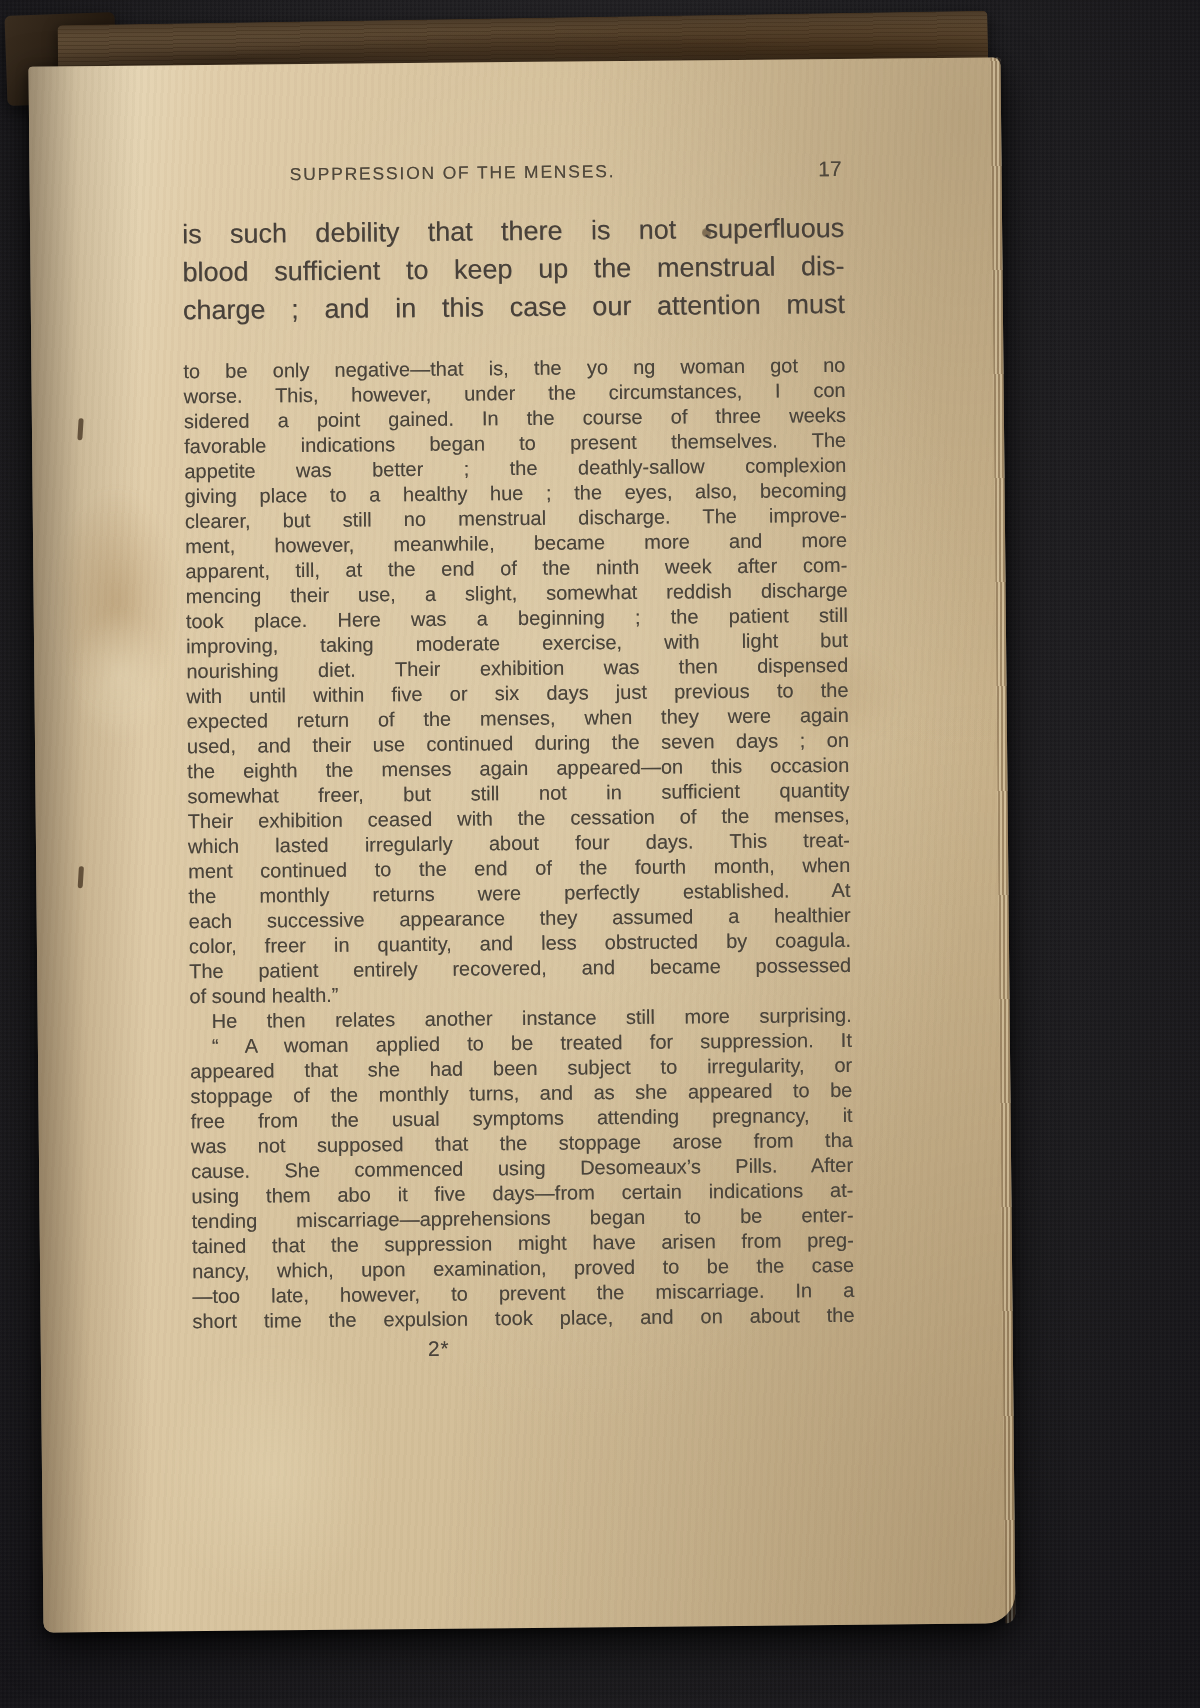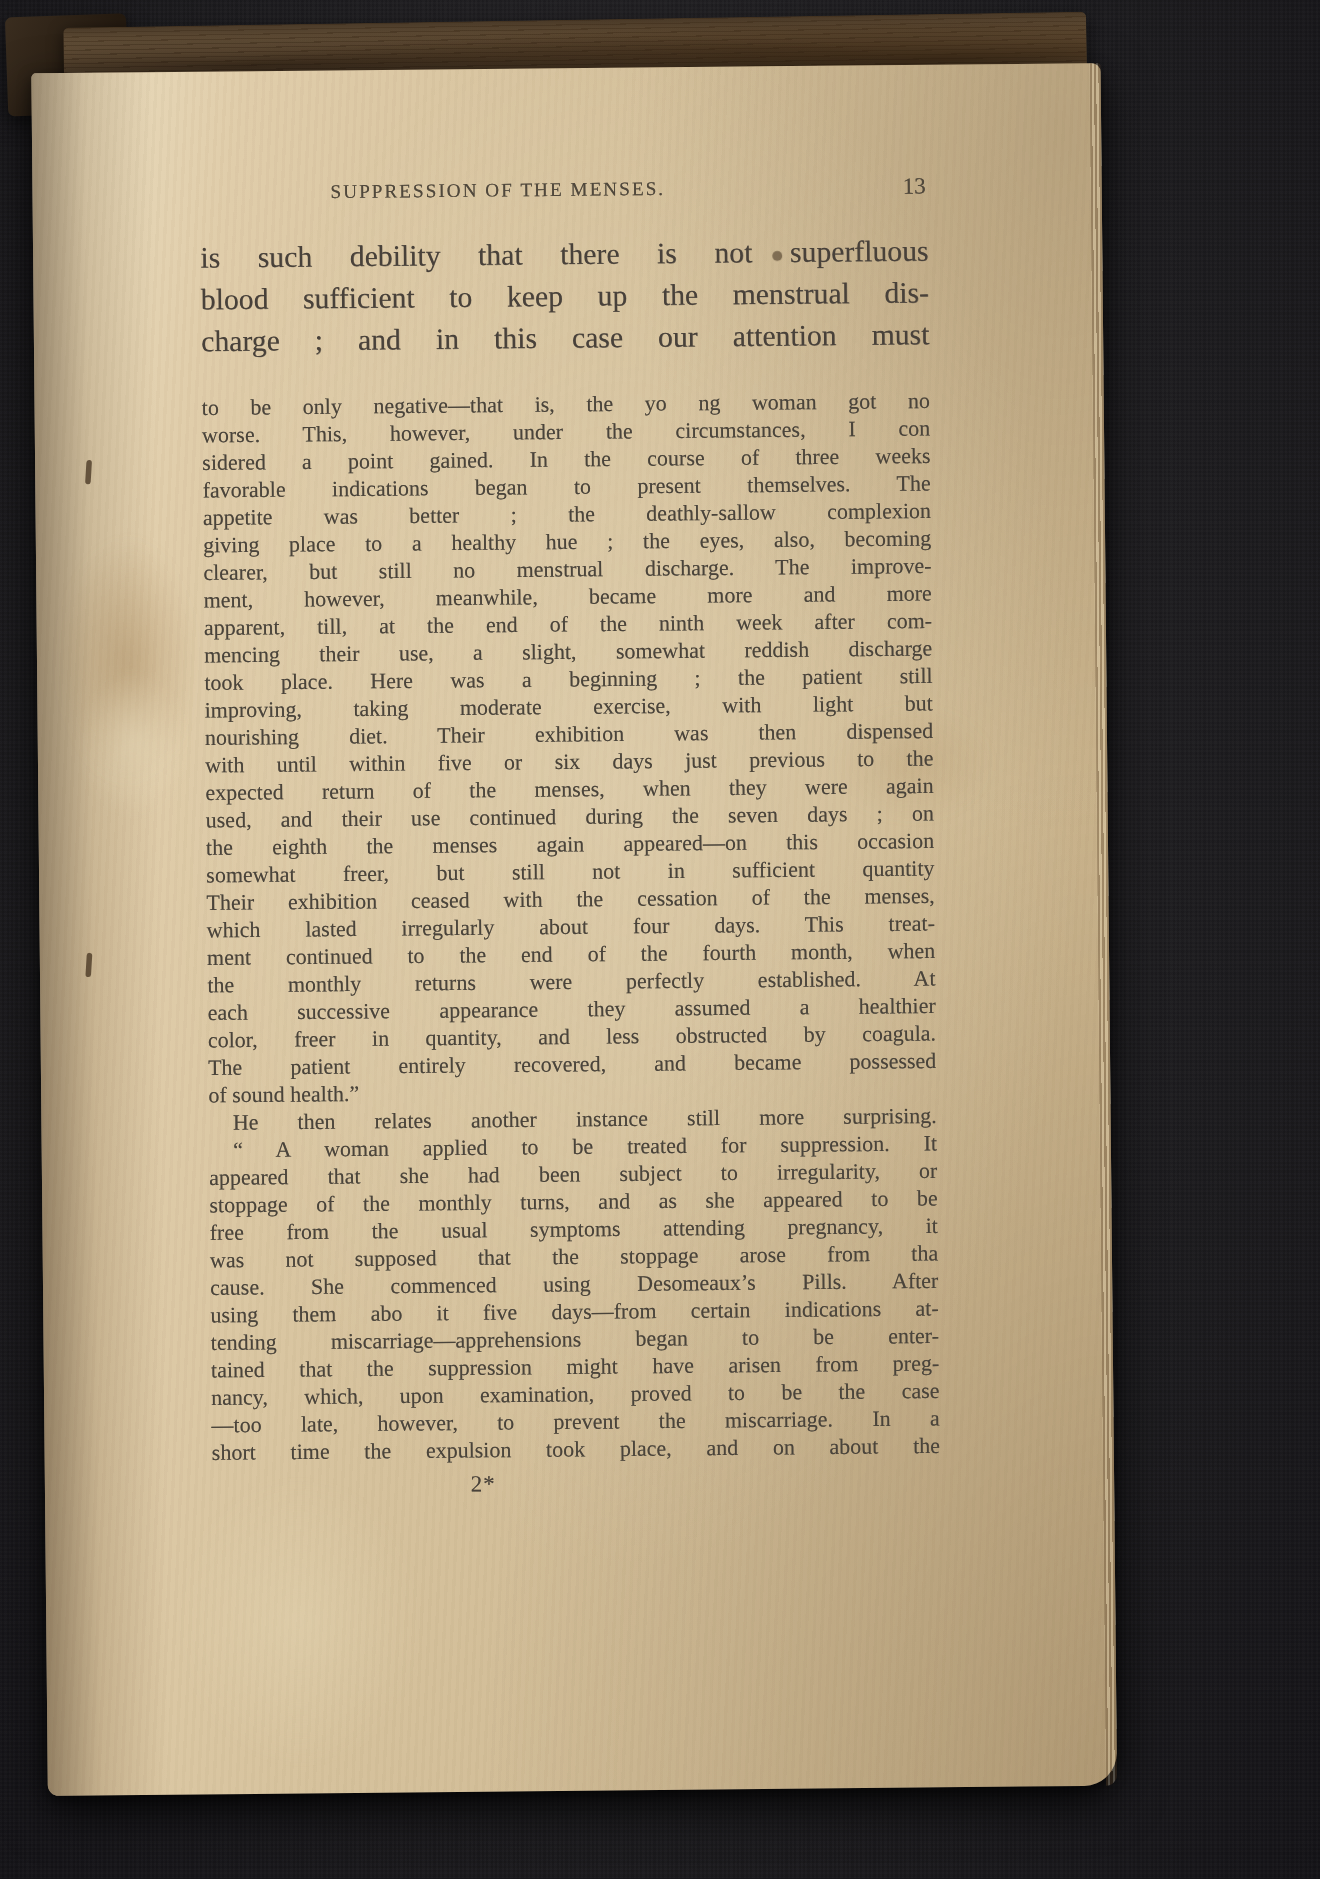--- a/index.html
+++ b/index.html
@@ -1,20 +1,20 @@
 <!DOCTYPE html>
 <html><head>
 <meta charset="utf-8">
 <style>
   html,body { margin:0; padding:0; background:#121114; }
   .scene {
     position:relative; width:1200px; height:1708px; overflow:hidden;
     background:
       radial-gradient(ellipse at 50% 38%, #2b292c 0%, #1d1c1f 55%, #131216 100%);
-    font-family:Liberation Serif, serif;
+    font-family:Liberation Sans, sans-serif;
   }
   .fabric {
     position:absolute; inset:0; pointer-events:none;
     background:
       repeating-linear-gradient(90deg, rgba(255,255,255,0.016) 0 2px, rgba(0,0,0,0.02) 2px 4px),
       repeating-linear-gradient(0deg, rgba(255,255,255,0.012) 0 2px, rgba(0,0,0,0.02) 2px 4px);
   }
   .cover-edge {
     position:absolute; left:6px; top:14px; width:110px; height:90px;
     background:linear-gradient(115deg,#3a2d1f,#241a10 70%);
@@ -113,21 +113,21 @@
     <div class="stain stain-2"></div>
     <div class="stain stain-3"></div>
     <div class="stain stain-4"></div>
     <div class="speck"></div>
     <div class="stitch stitch-1"></div>
     <div class="stitch stitch-2"></div>
 
     <div class="text-block">
       <div class="header-row">
         <div class="header-title">SUPPRESSION OF THE MENSES.</div>
-        <div class="page-number">13</div>
+        <div class="page-number">17</div>
       </div>
 
       <div class="lead">
           <div class="lead-line">is such debility that there is not superfluous</div>
           <div class="lead-line">blood sufficient to keep up the menstrual dis-</div>
           <div class="lead-line">charge ; and in this case our attention must</div>
         </div>
 
       <div class="body-para p1">
           <div class="body-line">to be only negative—that is, the yo ng woman got no</div>

